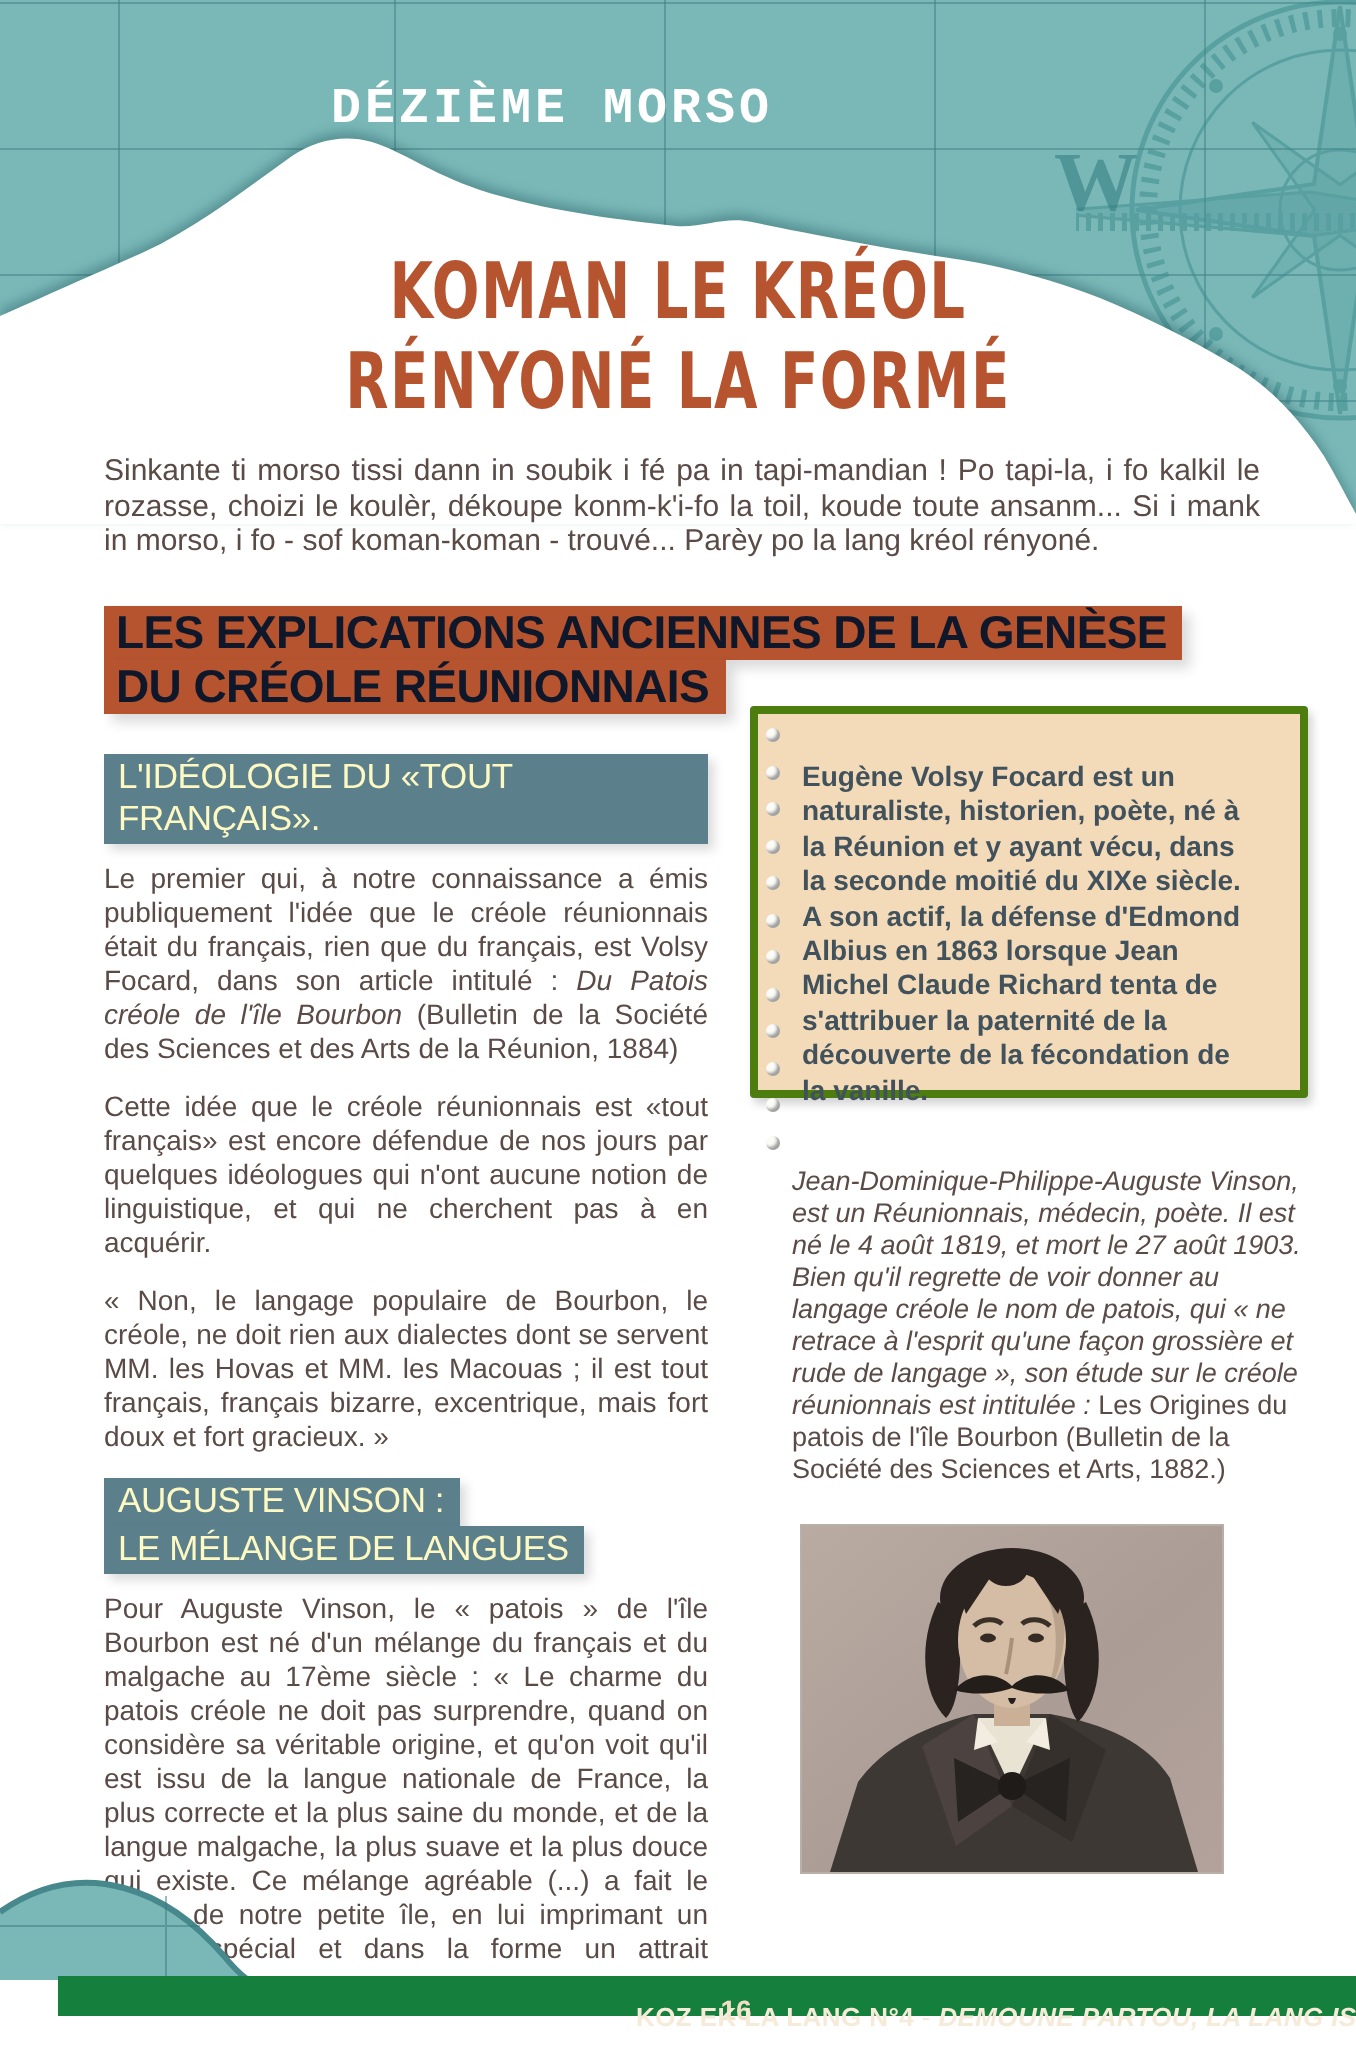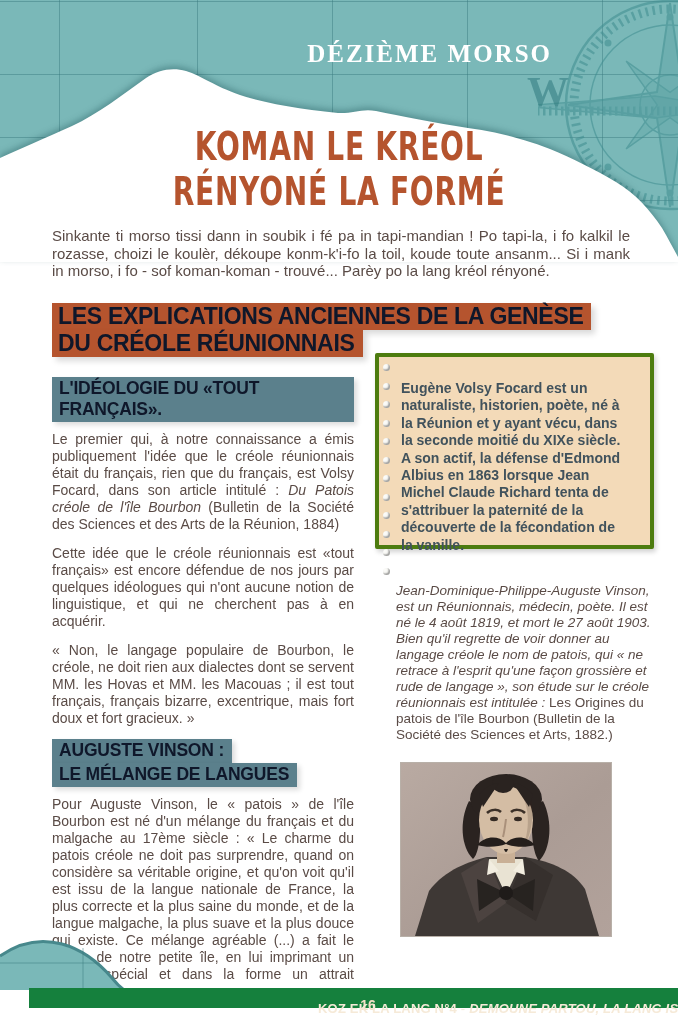--- a/index.html
+++ b/index.html
@@ -8,42 +8,42 @@
 
   
   .map-band{position:absolute;left:0;top:0;width:678px;height:262px;background:#7ab8b8;
     background-image:
       repeating-linear-gradient(to right, transparent 0, transparent 134px, rgba(55,120,125,.45) 134px, rgba(55,120,125,.45) 135px),
       repeating-linear-gradient(to bottom, transparent 0, transparent 62px, rgba(55,120,125,.45) 62px, rgba(55,120,125,.45) 63px);
     background-position:63px 12px;}
   .compass{position:absolute;left:538px;top:-22px;opacity:.55;}
   .compass-w{position:absolute;left:527px;top:68px;font-family:"Liberation Serif",serif;font-weight:bold;
     font-size:42px;color:#2f7a7e;opacity:.55;}
-  .kicker{position:absolute;left:0;top:40px;width:552px;text-align:right;color:#ffffff;
-    font-family:Liberation Serif, serif;font-weight:bold;font-size:25px;letter-spacing:2px;}
+  .kicker{position:absolute;left:0;top:40px;width:552px;text-align:center;color:#ffffff;
+    font-family:Liberation Mono, monospace;font-weight:bold;font-size:25px;letter-spacing:2px;}
   .torn{position:absolute;left:0;top:0;filter:drop-shadow(0 -3px 3px rgba(25,80,85,.38));}
 
   
   .main-title{position:absolute;left:0;top:124px;width:678px;text-align:center;color:#b5542e;
     font-family:"DejaVu Sans",sans-serif;font-weight:bold;font-size:39px;line-height:45px;
     letter-spacing:1px;transform:scaleX(.72);transform-origin:50% 0;}
 
   
   .intro{position:absolute;left:52px;top:227px;width:578px;font-size:15px;line-height:17.5px;
     color:#5a4b46;text-align:justify;}
 
   
   .section-header{position:absolute;left:52px;top:303px;}
   .section-header .bar{display:table;background:#b5542e;color:#0f172a;font-weight:bold;
     font-size:23px;line-height:26px;padding:0 8px 1px 6px;letter-spacing:-.3px;
     box-shadow:4px 4px 6px rgba(0,0,0,.15);}
 
   
   .left-col{position:absolute;left:52px;top:377px;width:302px;color:#5a4b46;}
-  .teal-head{display:table;background:#5b808c;color:#0f172a;font-weight:bold;font-size:17.5px;
+  .teal-head{display:table;background:#5b808c;color:#fef9c3;font-weight:normal;font-size:17.5px;
     line-height:21px;padding:1px 8px 2px 7px;letter-spacing:-.2px;box-shadow:3px 3px 5px rgba(0,0,0,.14);}
   .left-col p{margin:9px 0 12px 0;font-size:14px;line-height:17px;text-align:justify;}
   .gap-above{}
 
   
   .note-box{position:absolute;left:375px;top:353px;width:263px;height:172px;background:#f3dab8;
     border:4px solid #4d7c0f;border-radius:2px;box-shadow:2px 3px 5px rgba(0,0,0,.18);
     padding:8px 8px 8px 0;}
   .holes{position:absolute;left:4px;top:7px;display:flex;flex-direction:column;gap:11.5px;}
   .hole{width:7px;height:7px;border-radius:50%;background:#fbfbf8;

